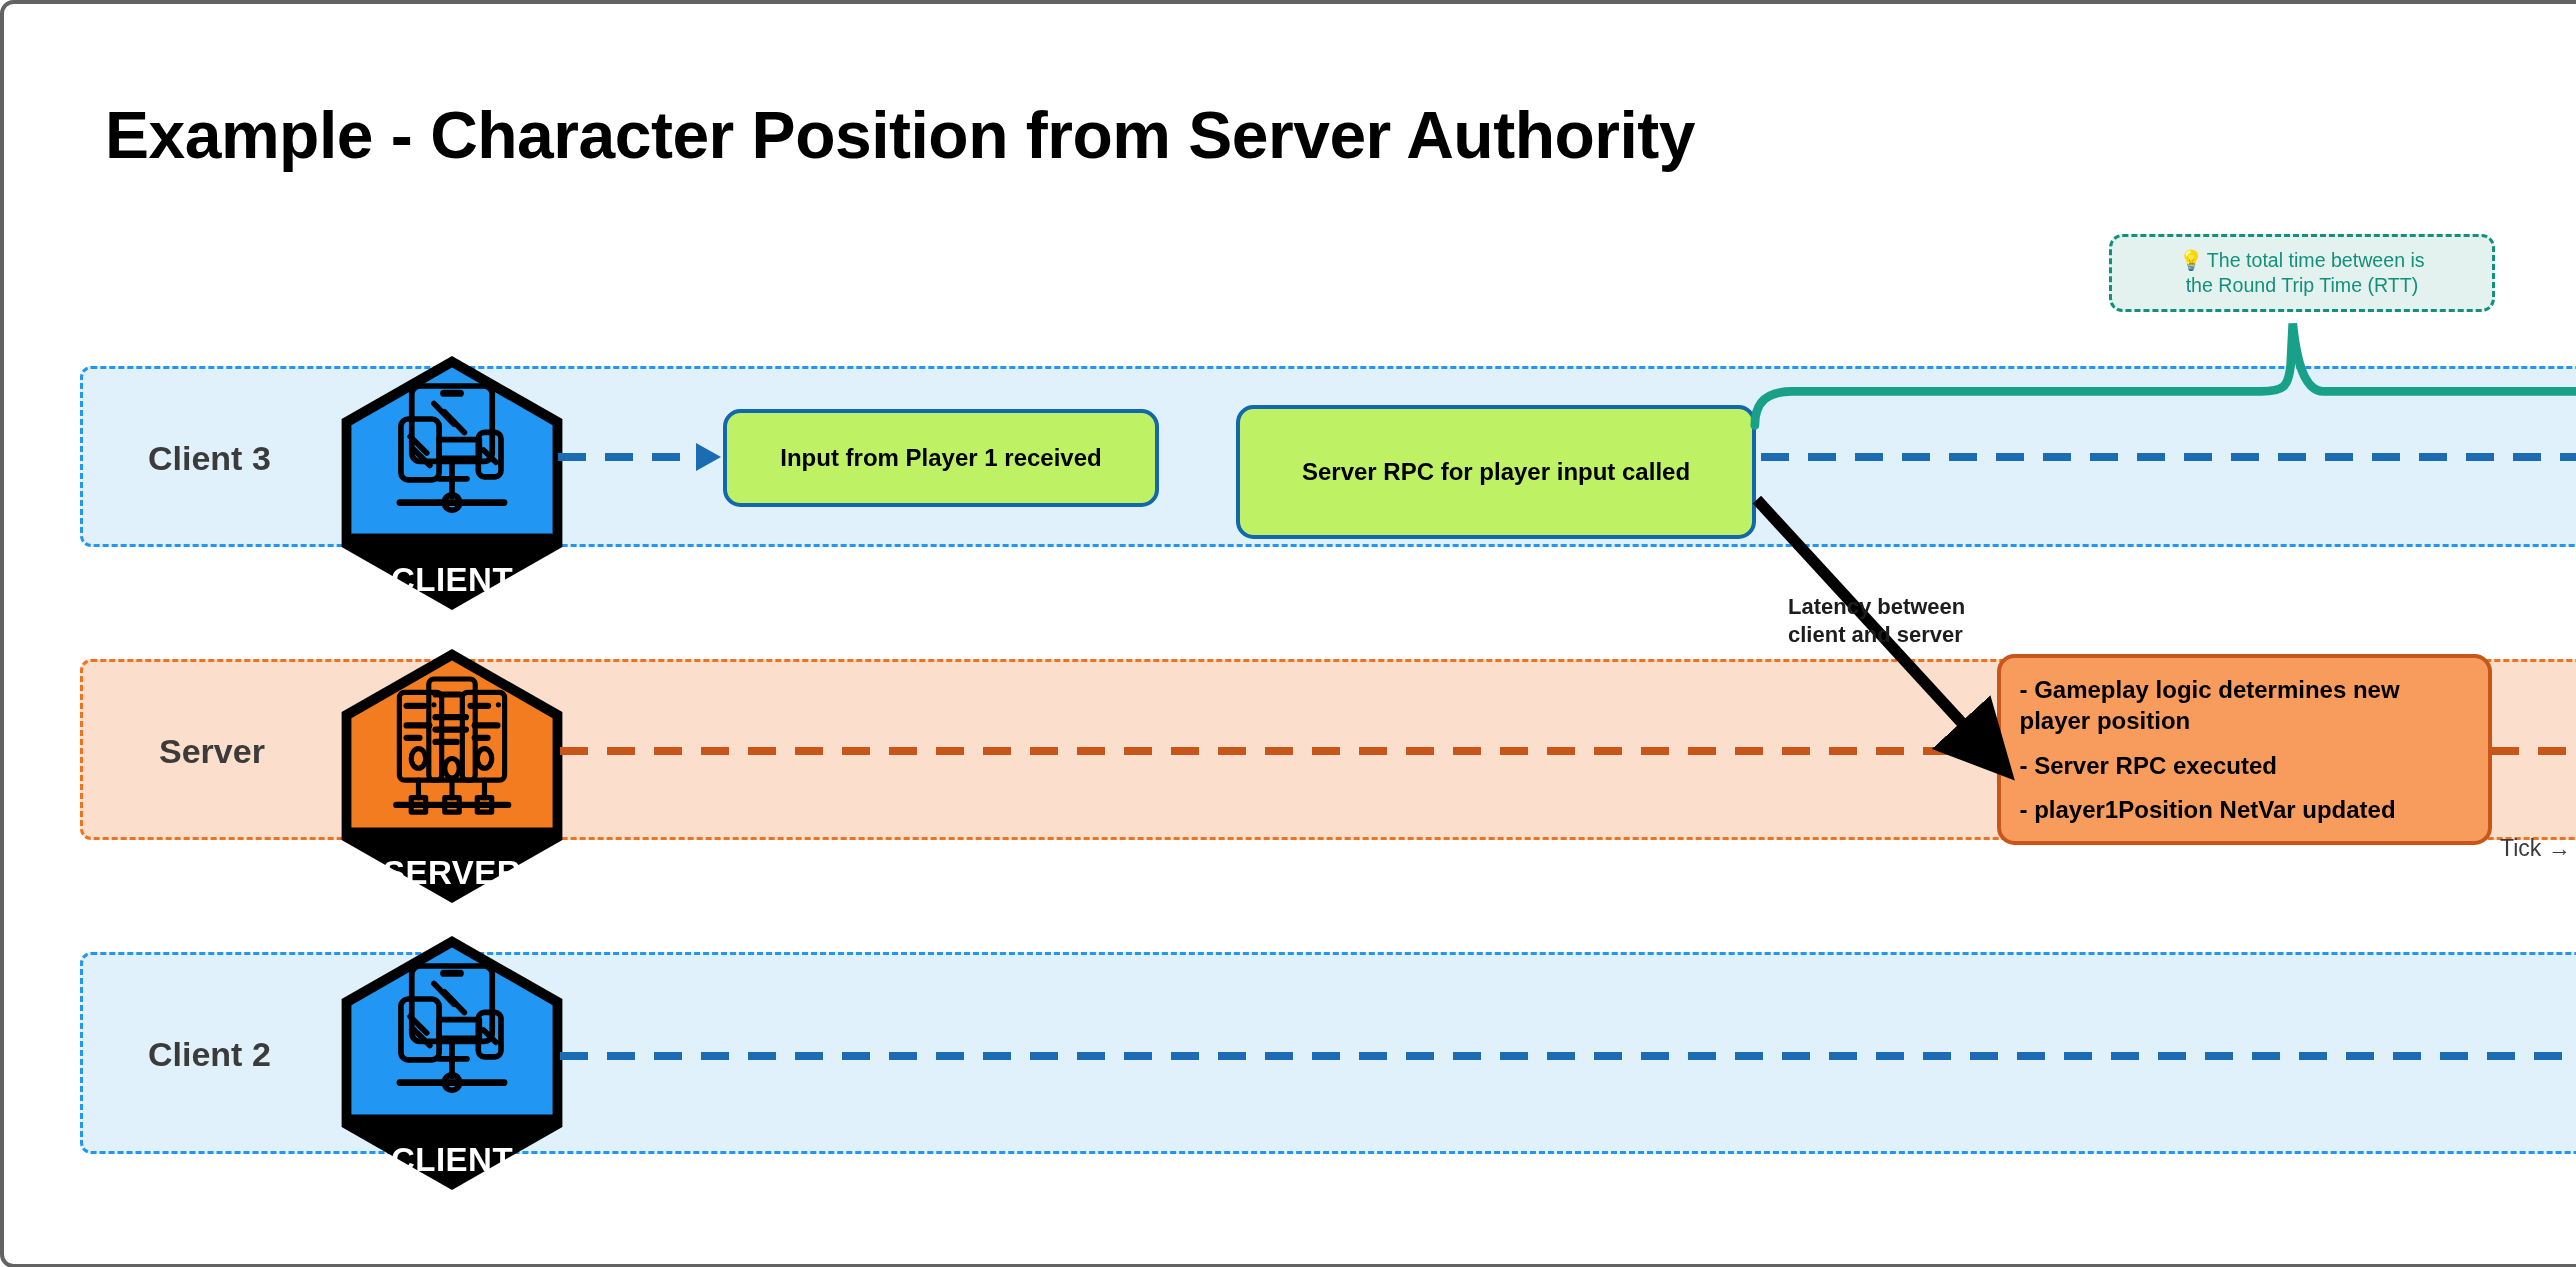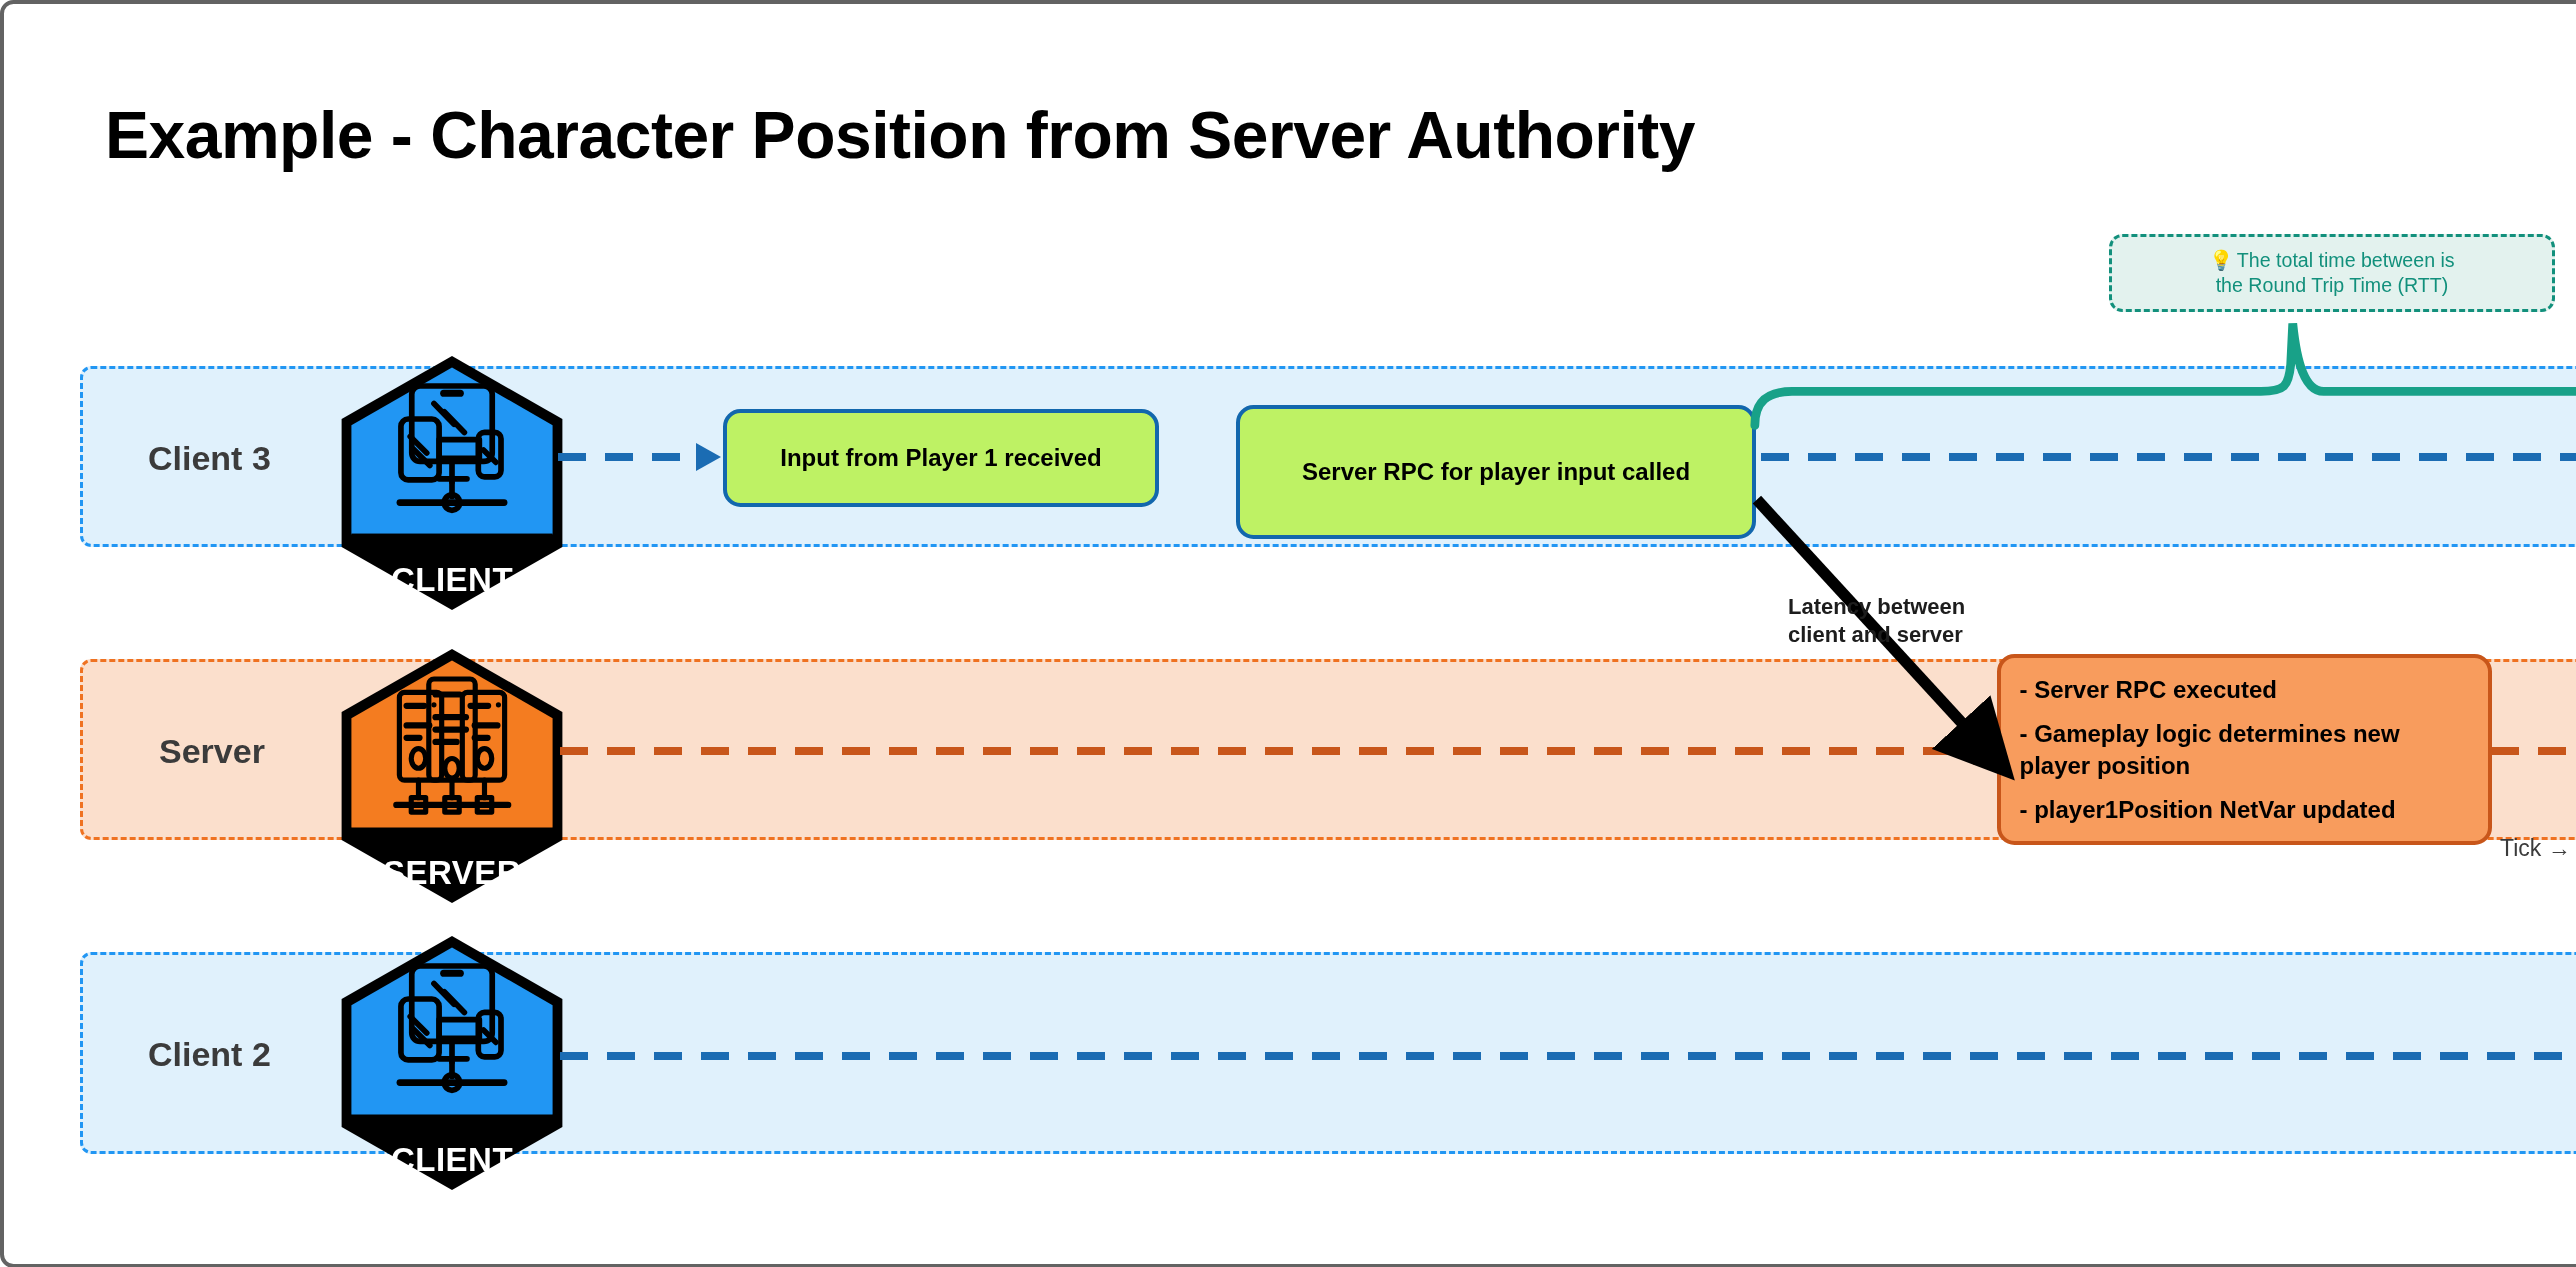--- a/index.html
+++ b/index.html
@@ -223,22 +223,22 @@
     <div class="badge-text">SERVER</div>
   </div>
 
   <div class="timeline tl-orange" style="left:556px; top:747px; width:1437px;">
     <div class="bar" style="width:1413px;"></div>
       <div class="head"></div>
   </div>
 
   <div class="pbox orange" style="left:1993px; top:650px; width:495px; height:191px;">
     <div class="inner">
+      <div class="bullet">- Gameplay logic determines new player position</div>
       <div class="bullet">- Server RPC executed</div>
-      <div class="bullet">- Gameplay logic determines new player position</div>
       <div class="bullet">- player1Position NetVar updated</div>
     </div>
   </div>
 
   <div class="timeline tl-orange" style="left:2487px; top:747px; width:1324px;">
     <div class="bar" style="width:1299px;"></div>
   </div>
 
   <div class="tick-label" style="left:2496px; top:831px;">Tick →</div>
 
@@ -301,21 +301,21 @@
              C4446,660 4456,752 4502,752
              L5498,752
              C5544,752 5570,770 5570,818" fill="none" stroke="#18a188" stroke-width="17" stroke-linecap="round"></path>
   </svg>
 
   <div class="lat-label" style="left:1784px; top:589px; width:175px;">
     <span>Latency between</span><br>
     <span>client and server</span>
   </div>
 
-  <div class="note" style="left:2105px; top:230px; width:446px; height:78px;">
+  <div class="note" style="left:2105px; top:230px; width:386px; height:78px;">
     <div>
       <span class="bulb">💡</span><span>The total time between is</span><br>
       <span>the Round Trip Time (RTT)</span>
     </div>
   </div>
 
 </div>
 
 
 </body></html>

